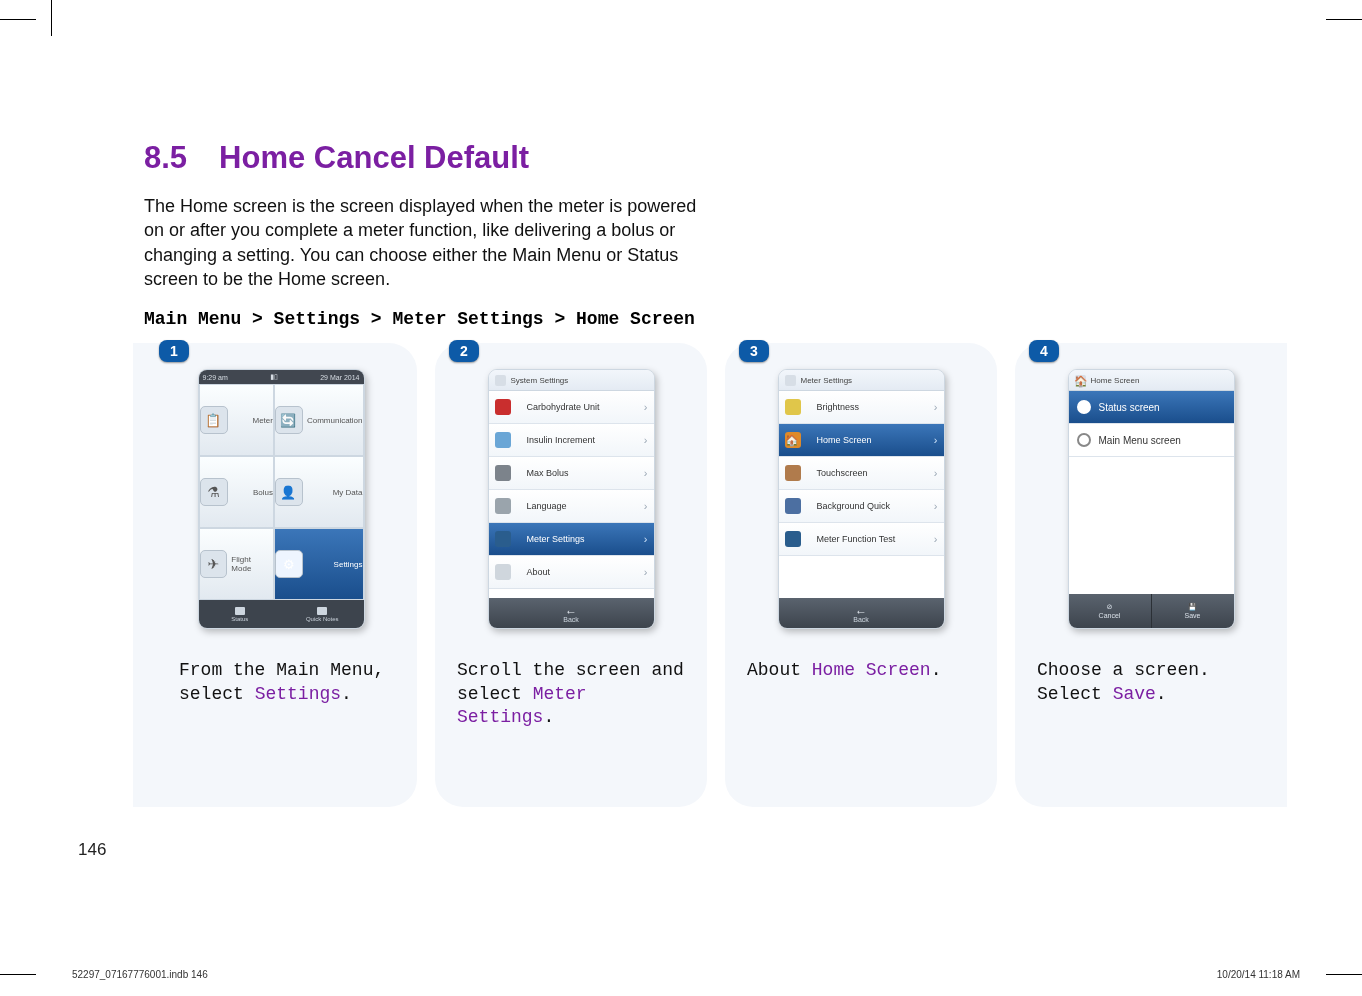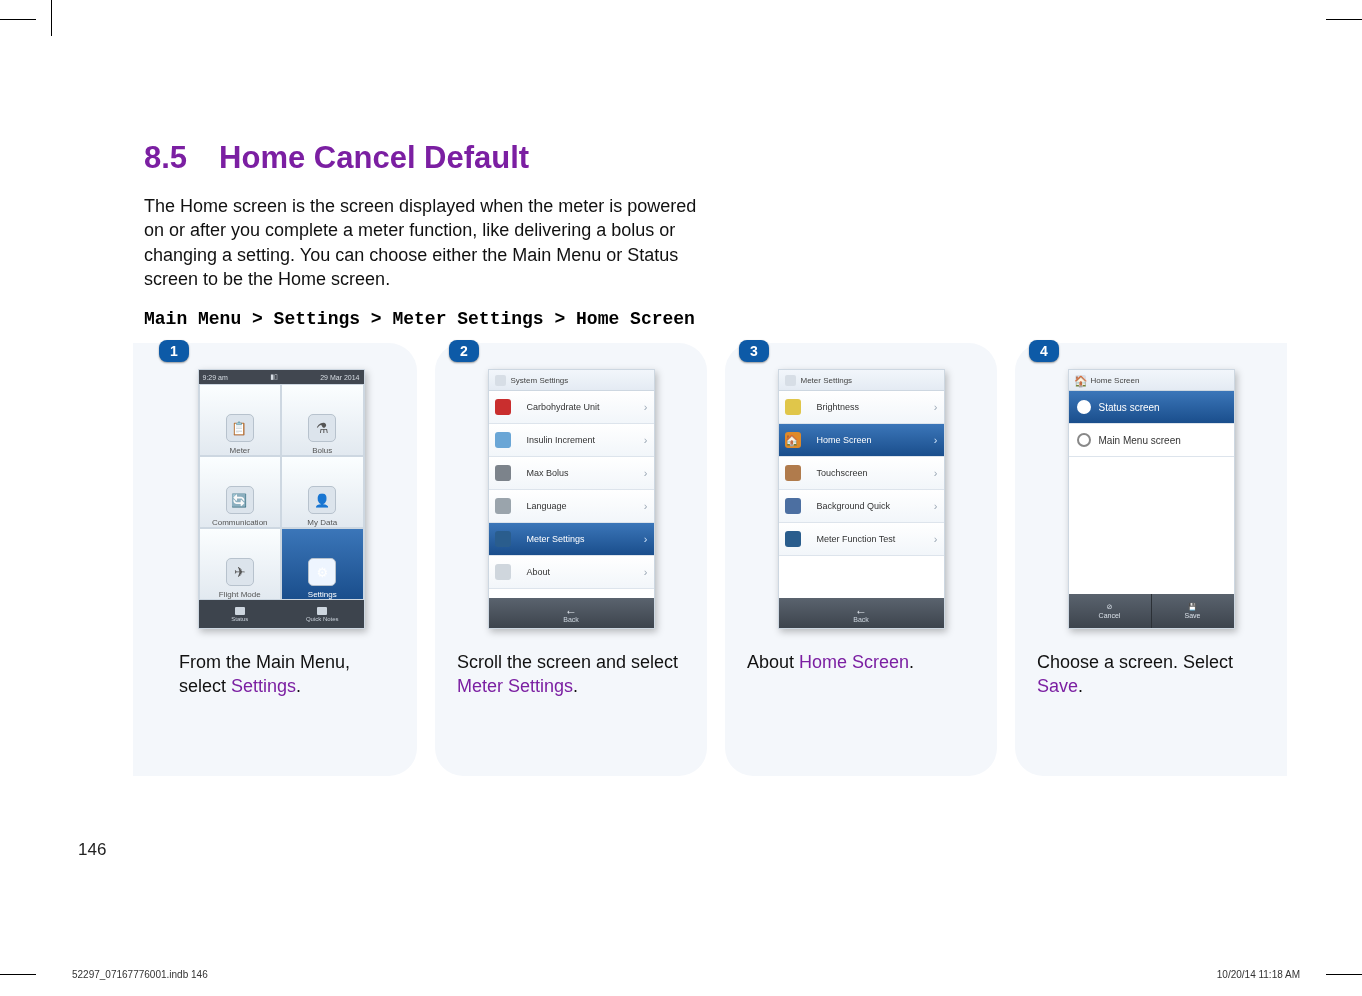--- a/index.html
+++ b/index.html
@@ -84,34 +84,34 @@
     font-size: 14px;
     text-align: center;
     line-height: 22px;
     box-shadow: 0 1px 2px rgba(0,0,0,0.4);
   }
   .step:first-child .step-badge { left: 26px; }
 
   .phone {
     width: 165px;
     height: 258px;
-    margin: 12px auto 22px auto;
+    margin: 12px auto 30px auto;
     background: #fafdff;
     border: 1px solid #cdd7e1;
-    border-radius: 0;
+    border-radius: 9px;
     box-shadow: 2px 3px 7px rgba(0,0,0,0.25);
     display: flex;
     flex-direction: column;
     font-size: 9px;
     overflow: hidden;
     color: #222;
   }
 
   .caption {
-    font-family: Liberation Sans, sans-serif;
+    font-family: Liberation Mono, monospace;
     font-size: 18px;
     line-height: 1.3;
     margin: 0 2px 0 6px;
     font-stretch: condensed;
     color: #111;
   }
   .step:first-child .caption { margin-left: 18px; }
   .caption .accent { color: #7b1fa2; }
 
   .page-num {
@@ -141,21 +141,21 @@
   }
   .ph-grid {
     flex: 1 1 auto;
     display: grid;
     grid-template-columns: 1fr 1fr;
     grid-template-rows: 1fr 1fr 1fr;
     background: #e8edf2;
   }
   .ph-tile {
     border: 1px solid #cdd7e1;
-    display:flex; flex-direction:column; align-items:center; justify-content:flex-end;
+    display:flex; flex-direction:row; align-items:center; justify-content:space-between;
     gap:4px;
     font-size: 8px; color:#555;
     background: linear-gradient(#fbfeff,#e2e9f0);
   }
   .ph-tile.sel { background: linear-gradient(#3b76b9,#1a4e8c); color:#fff; }
   .ph-tile .ico { width:26px; height:26px; background:#dce4ec; border-radius:5px; border:1px solid #b7c2cd; display:flex; align-items:center; justify-content:center;}
   .ph-tile.sel .ico { background:#eef5ff; }
   .ph-tabbar {
     height: 28px; background: #3d444d;
     display:flex;
@@ -247,26 +247,26 @@
           <span>9:29 am</span>
           <span>▮▯</span>
           <span>29 Mar 2014</span>
         </div>
         <div class="ph-grid">
           <div class="ph-tile">
               <span class="ico g-meter"></span>
               <span>Meter</span>
             </div>
           <div class="ph-tile">
+              <span class="ico g-comm"></span>
+              <span>Communication</span>
+            </div>
+          <div class="ph-tile">
               <span class="ico g-bolus"></span>
               <span>Bolus</span>
-            </div>
-          <div class="ph-tile">
-              <span class="ico g-comm"></span>
-              <span>Communication</span>
             </div>
           <div class="ph-tile">
               <span class="ico g-data"></span>
               <span>My Data</span>
             </div>
           <div class="ph-tile">
               <span class="ico g-flight"></span>
               <span>Flight Mode</span>
             </div>
           <div class="ph-tile sel">

